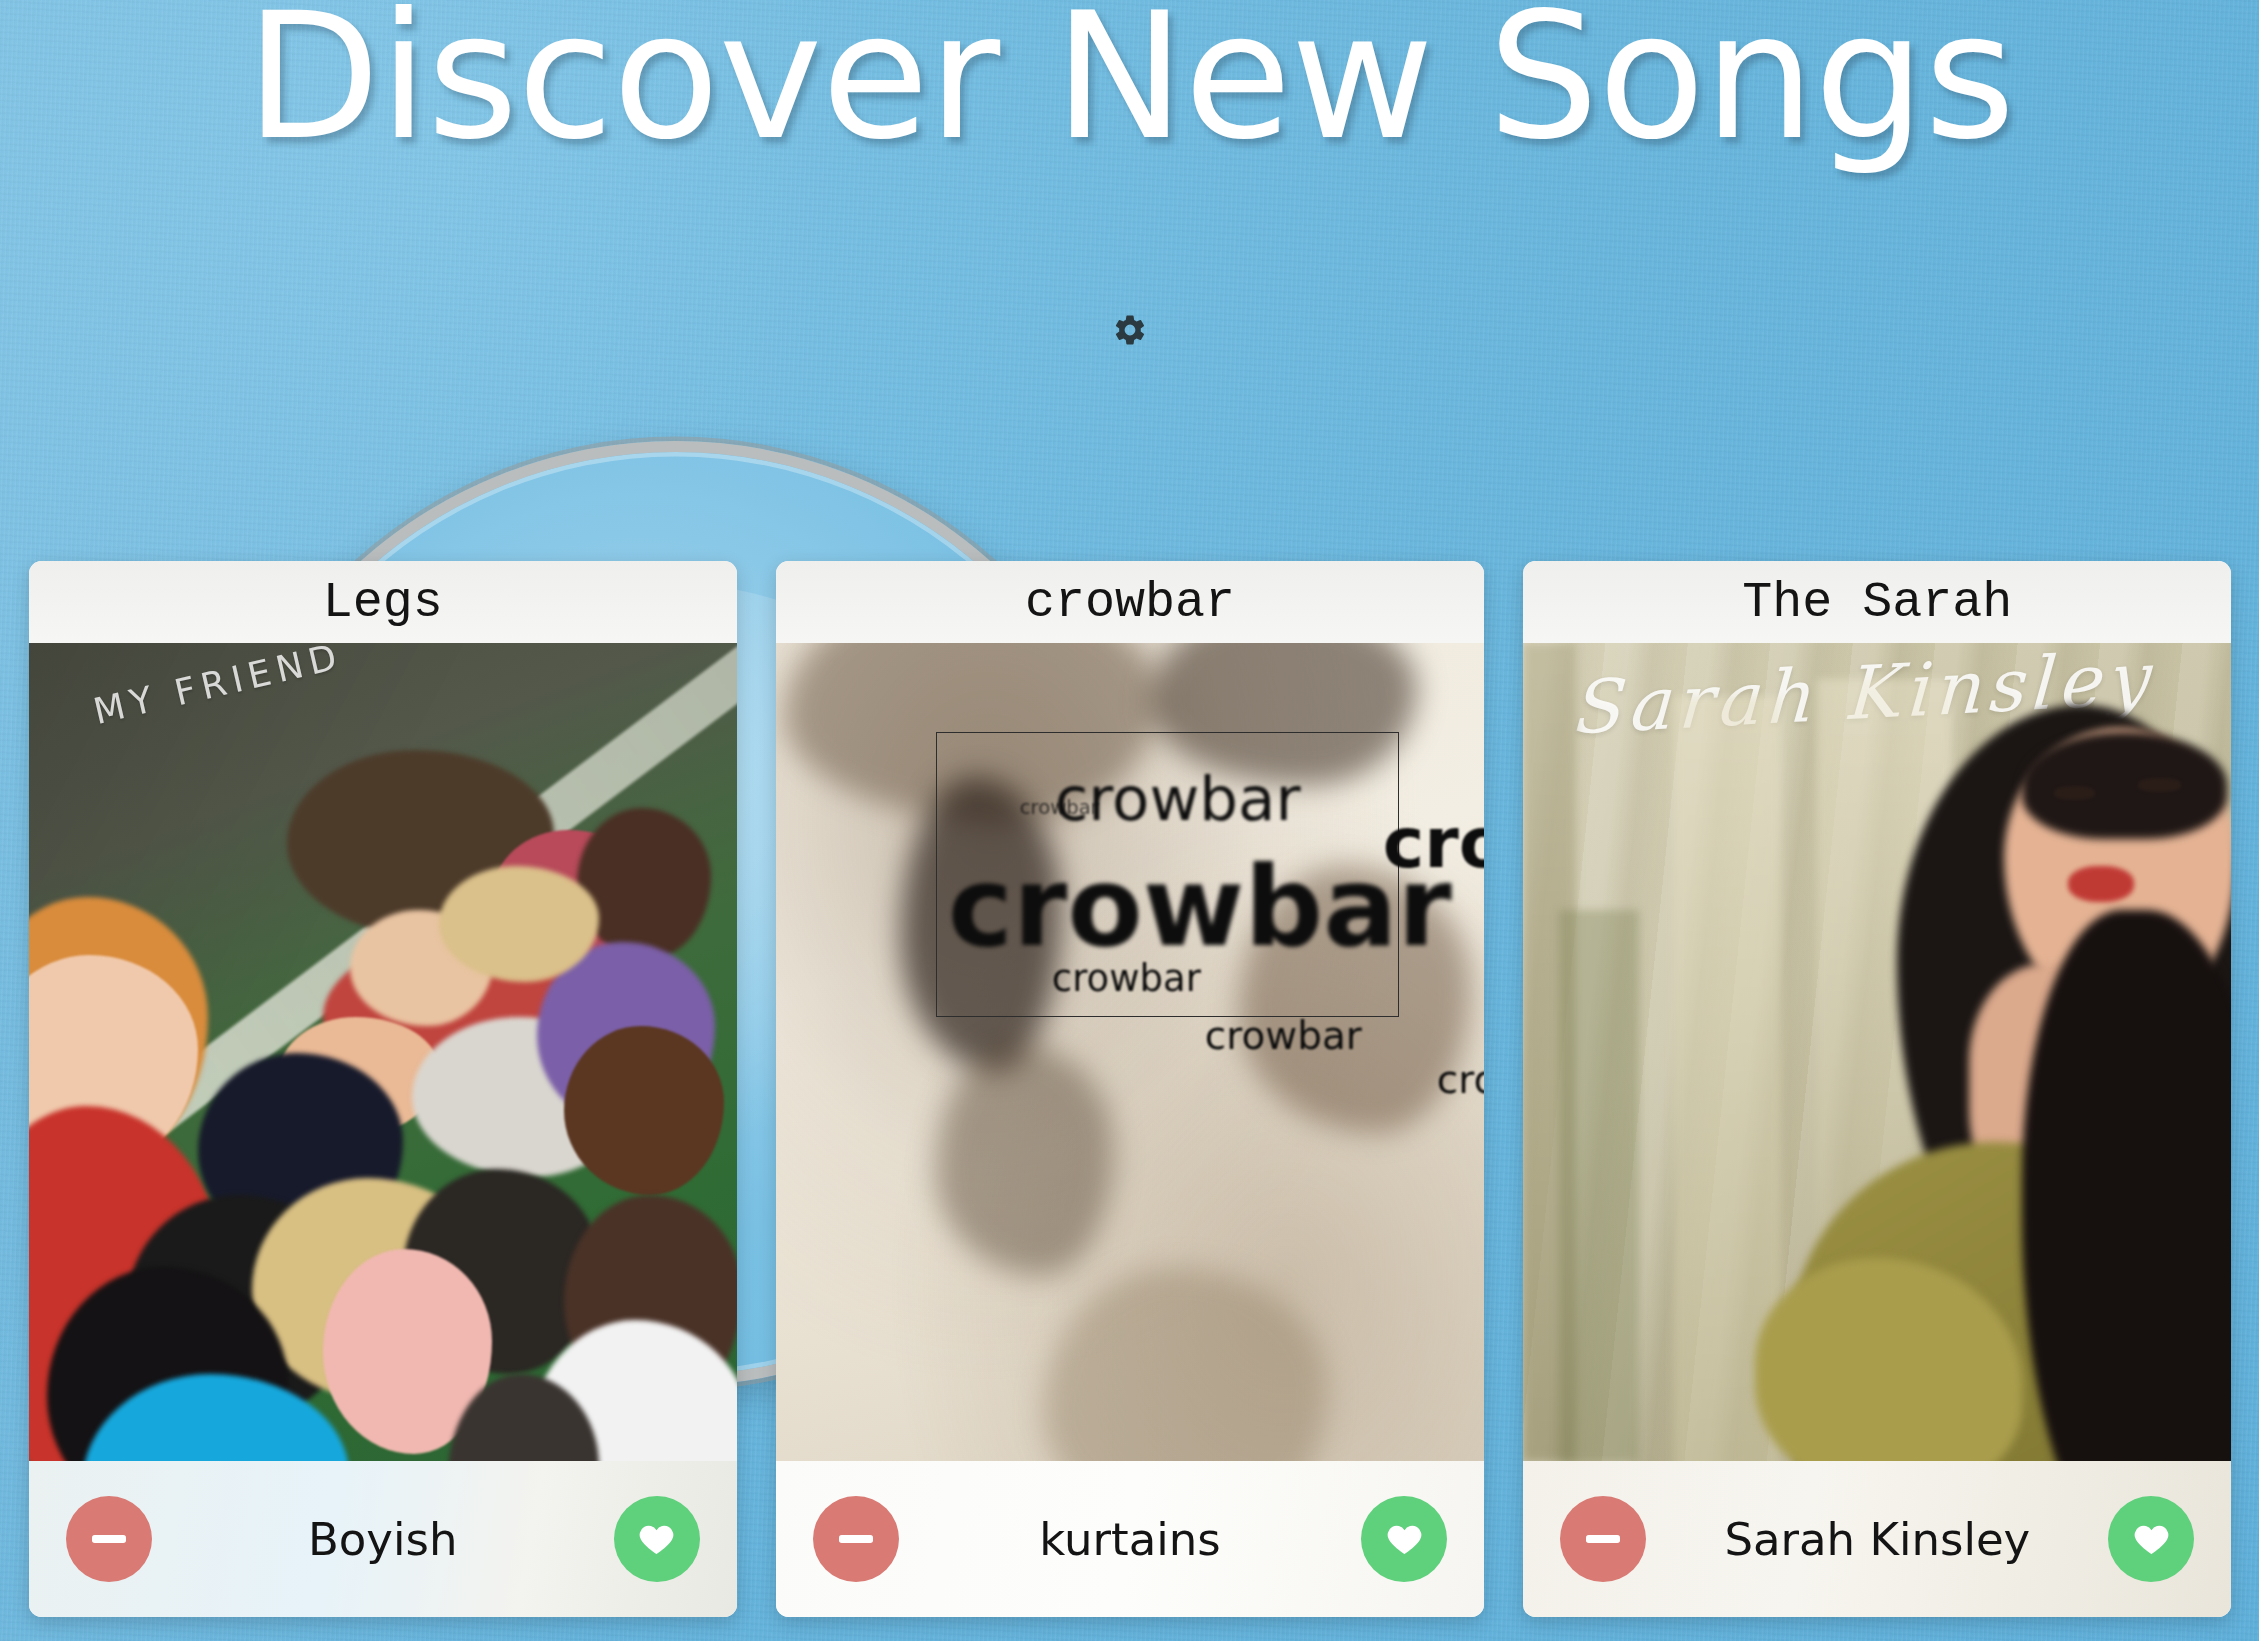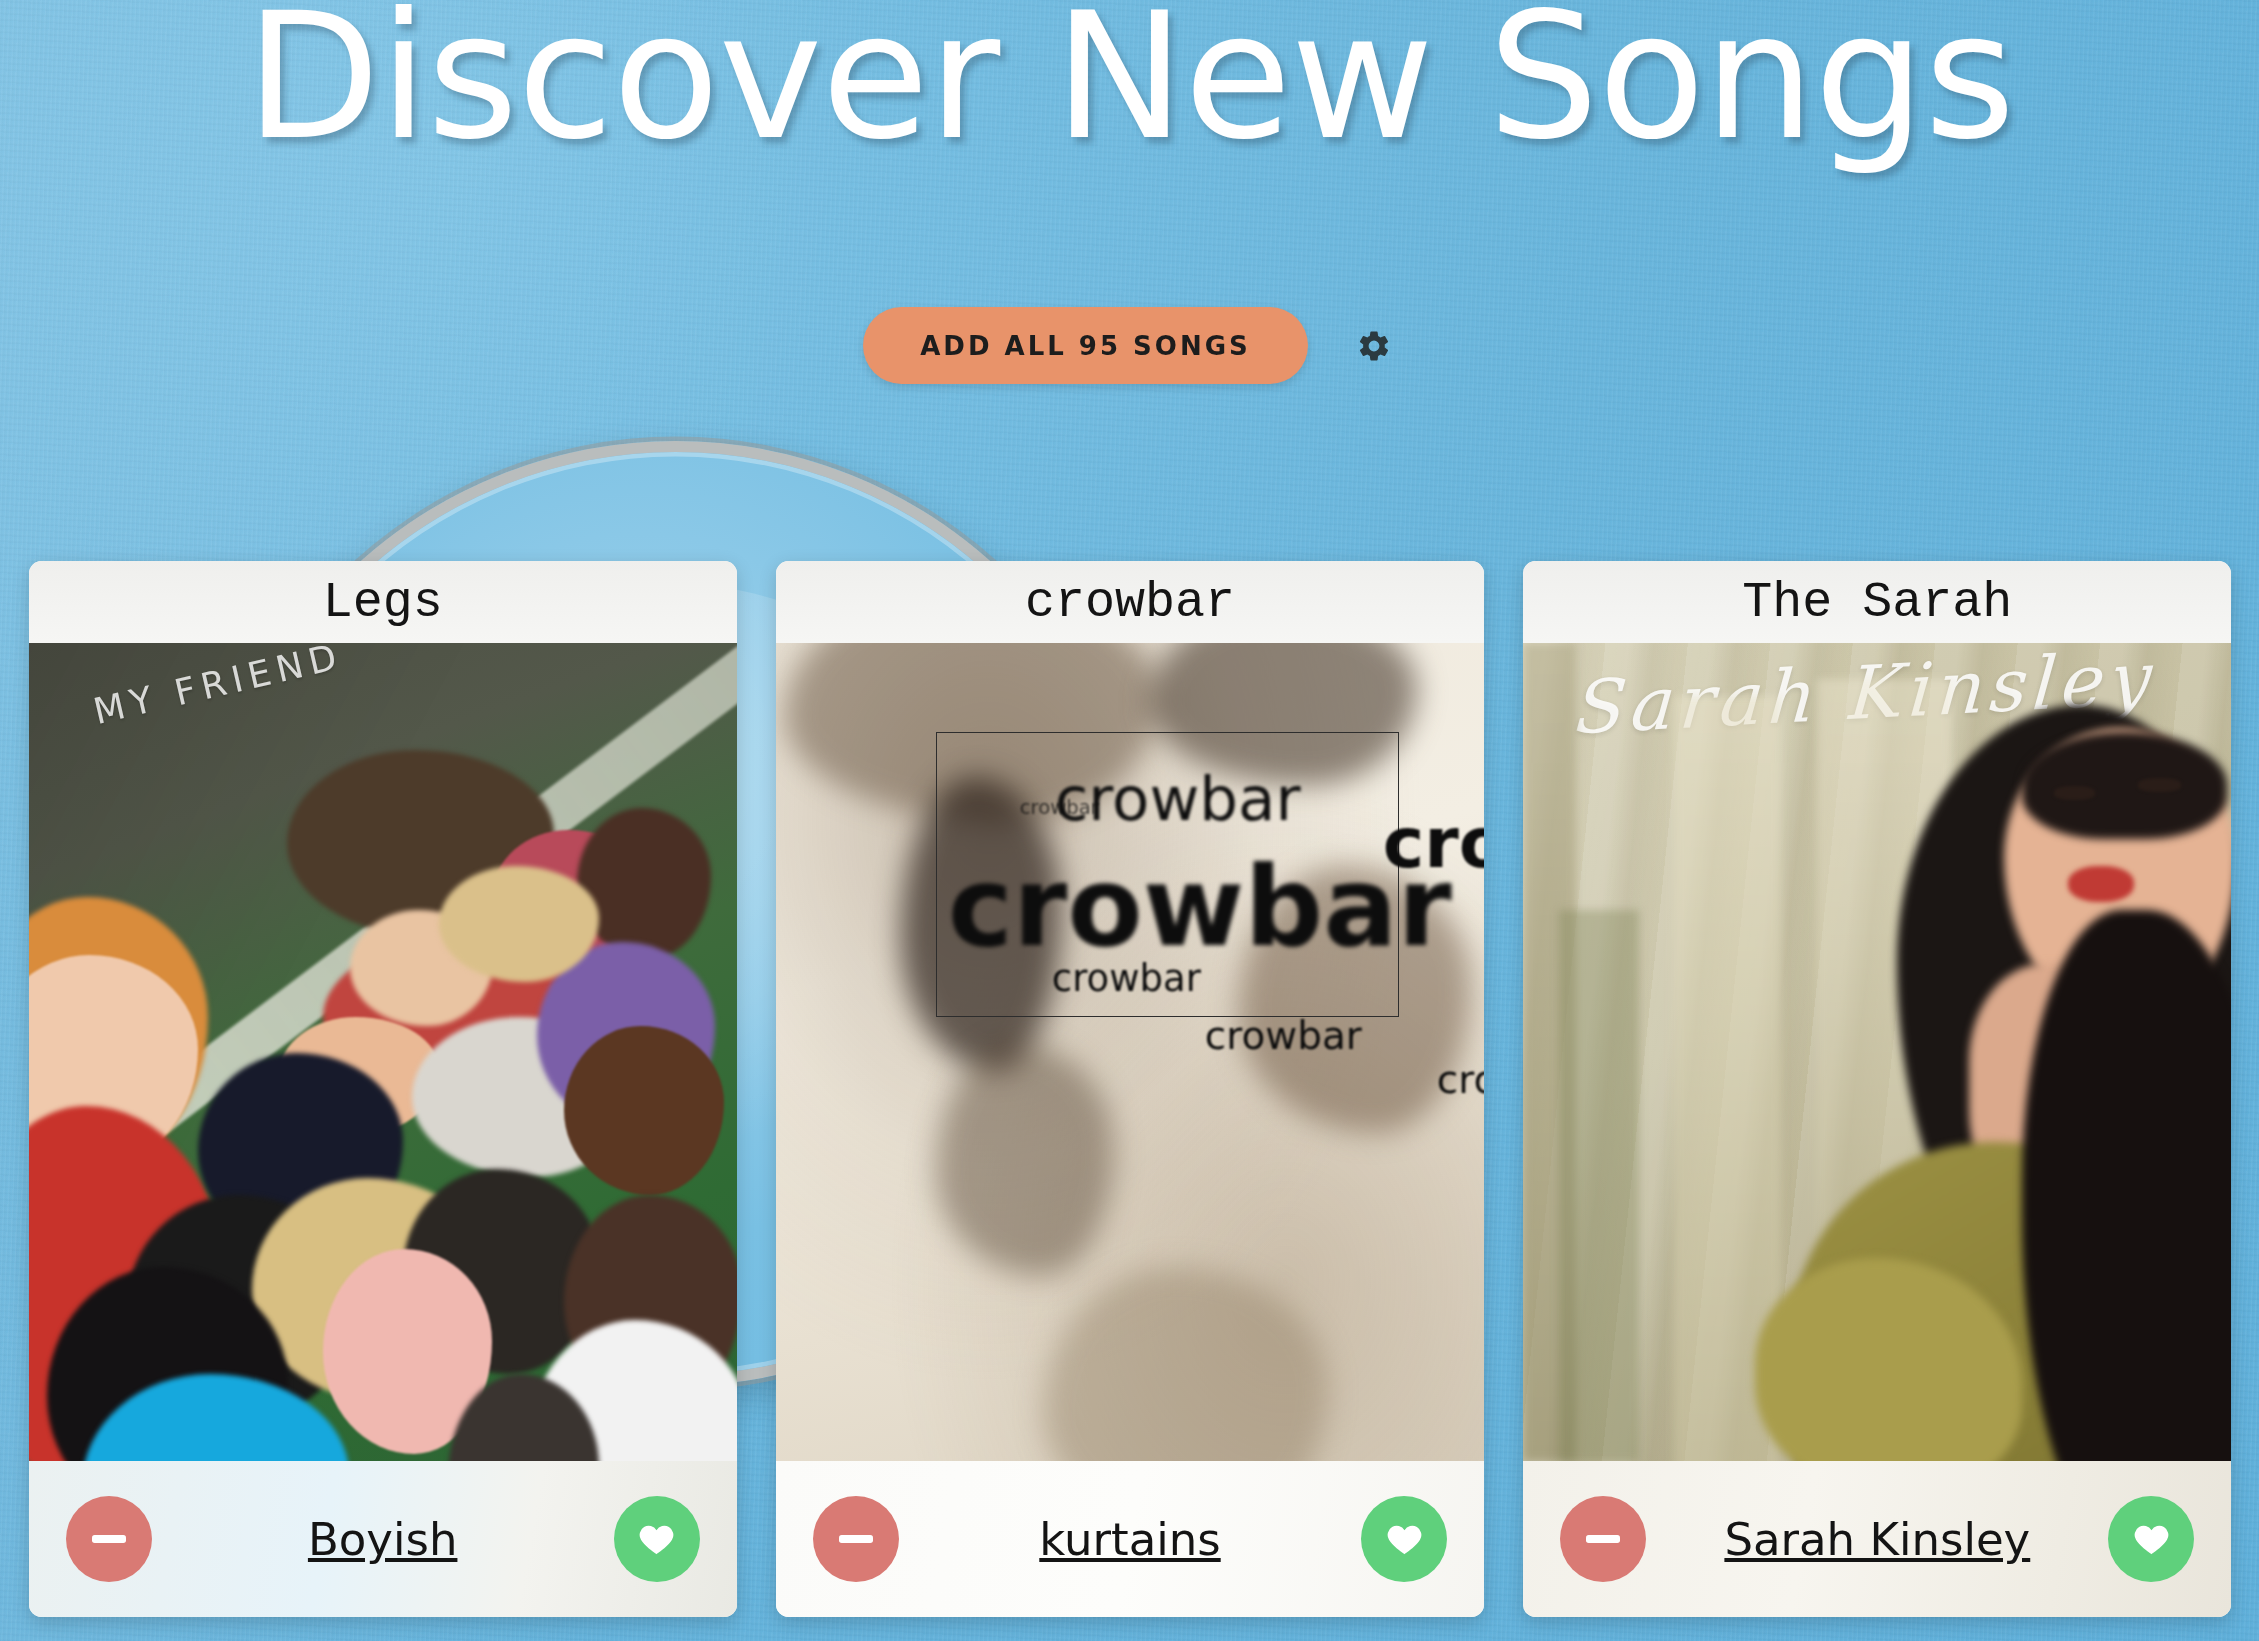--- a/index.html
+++ b/index.html
@@ -196,21 +196,20 @@
   .artist-name {
     flex: 1 1 auto;
     text-align: center;
     font-size: 45px;
     color: #141414;
     font-family: "DejaVu Sans", sans-serif;
     position: relative;
     z-index: 2;
     white-space: nowrap;
     overflow: hidden;
-    text-decoration: underline;
   }
 
   
   .art-boyish {
     background:
       linear-gradient(118deg, rgba(0,0,0,0.12) 0%, rgba(0,0,0,0) 40%),
       linear-gradient(160deg, #4d4f44 0%, #53584a 22%, #3f6b3c 48%, #2f6b34 74%, #2c6433 100%);
   }
   .art-boyish .chalk {
     position: absolute;
@@ -294,21 +293,20 @@
 </style>
 </head>
 <body>
 
 <div id="bg-wall"></div>
 <div id="bg-drum"></div>
 
 <h1 id="page-title">Discover New Songs</h1>
 
 <div id="toolbar">
-  <button id="add-all-button">ADD ALL 95 SONGS</button>
   <button id="settings-button">
     <span>
       <svg viewBox="0 0 24 24" fill="#2b3a40" aria-hidden="true">
         <path d="M19.14 12.94a7.5 7.5 0 0 0 .05-.94 7.5 7.5 0 0 0-.05-.94l2.03-1.58a.5.5 0 0 0 .12-.62l-1.92-3.32a.5.5 0 0 0-.6-.22l-2.39.96a7.3 7.3 0 0 0-1.62-.94l-.36-2.54a.5.5 0 0 0-.5-.42h-3.84a.5.5 0 0 0-.5.42l-.36 2.54c-.58.24-1.12.55-1.62.94l-2.39-.96a.5.5 0 0 0-.6.22L2.67 8.86a.5.5 0 0 0 .12.62l2.03 1.58a7.5 7.5 0 0 0 0 1.88L2.79 14.5a.5.5 0 0 0-.12.62l1.92 3.32c.13.22.39.31.6.22l2.39-.96c.5.39 1.04.7 1.62.94l.36 2.54c.04.24.25.42.5.42h3.84c.25 0 .46-.18.5-.42l.36-2.54c.58-.24 1.12-.55 1.62-.94l2.39.96c.22.09.47 0 .6-.22l1.92-3.32a.5.5 0 0 0-.12-.62l-2.03-1.56zM12 15.6A3.6 3.6 0 1 1 12 8.4a3.6 3.6 0 0 1 0 7.2z"></path>
       </svg>
     </span>
   </button>
 </div>
 
 <div id="card-row">

